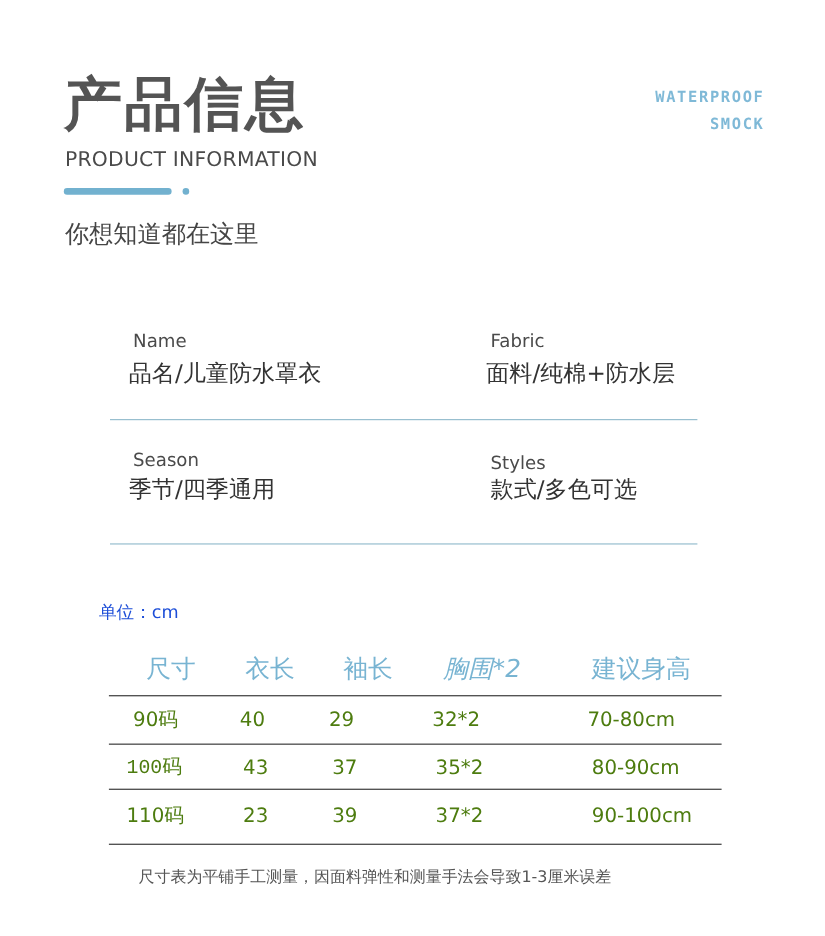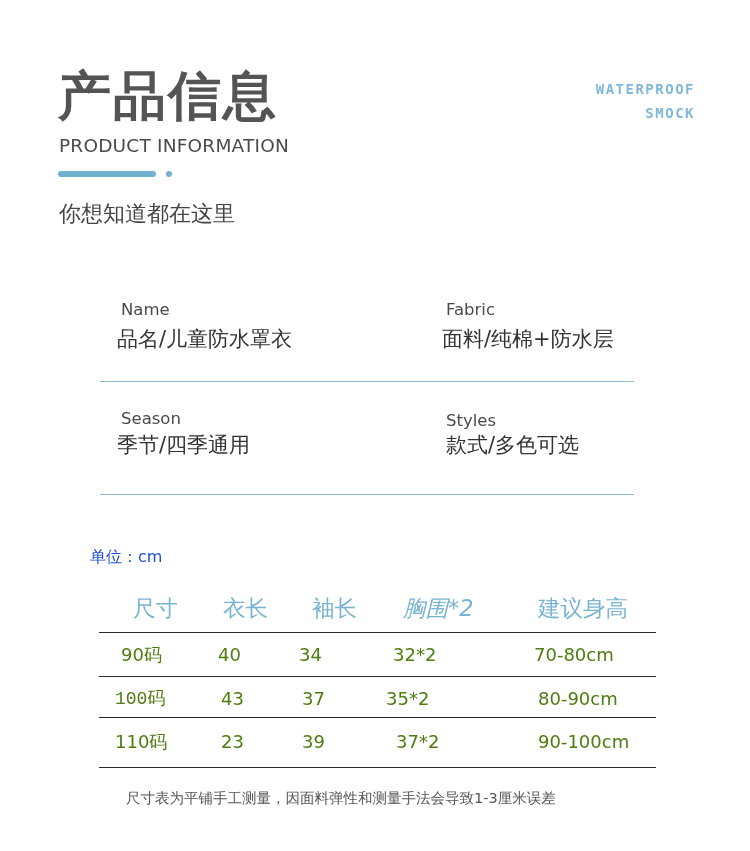--- a/index.html
+++ b/index.html
@@ -53,31 +53,31 @@
 <div class="abs th" style="left:223px;">衣长</div>
 <div class="abs th" style="left:312px;">袖长</div>
 <div class="abs th" style="left:403px;font-style:italic;">胸围*2</div>
 <div class="abs th" style="left:538px;">建议身高</div>
 
 <div class="abs trow-line" style="top:632px;"></div>
 
 <div>
   <div class="abs td" style="left:121px; top:640px;">90码</div>
   <div class="abs td" style="left:218px; top:640px;">40</div>
-  <div class="abs td" style="left:299px; top:640px;">34</div>
+  <div class="abs td" style="left:299px; top:640px;">29</div>
   <div class="abs td" style="left:393px; top:640px;">32*2</div>
   <div class="abs td" style="left:534px; top:640px;">70-80cm</div>
 </div>
 <div class="abs trow-line" style="top:676px;"></div>
 
 <div>
   <div class="abs td" style="left:115px; top:684px;font-family:Liberation Mono, monospace;">100码</div>
   <div class="abs td" style="left:221px; top:684px;">43</div>
   <div class="abs td" style="left:302px; top:684px;">37</div>
-  <div class="abs td" style="left:386px; top:684px;">35*2</div>
+  <div class="abs td" style="left:396px; top:684px;">35*2</div>
   <div class="abs td" style="left:538px; top:684px;">80-90cm</div>
 </div>
 <div class="abs trow-line" style="top:717px;"></div>
 
 <div>
   <div class="abs td" style="left:115px; top:727px;">110码</div>
   <div class="abs td" style="left:221px; top:727px;">23</div>
   <div class="abs td" style="left:302px; top:727px;">39</div>
   <div class="abs td" style="left:396px; top:727px;">37*2</div>
   <div class="abs td" style="left:538px; top:727px;">90-100cm</div>

